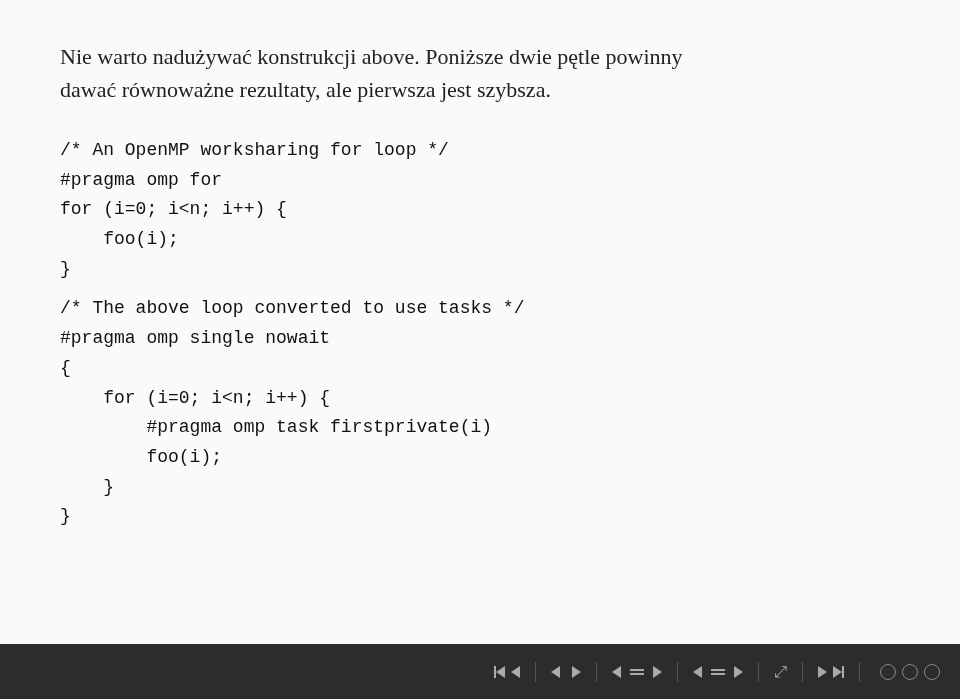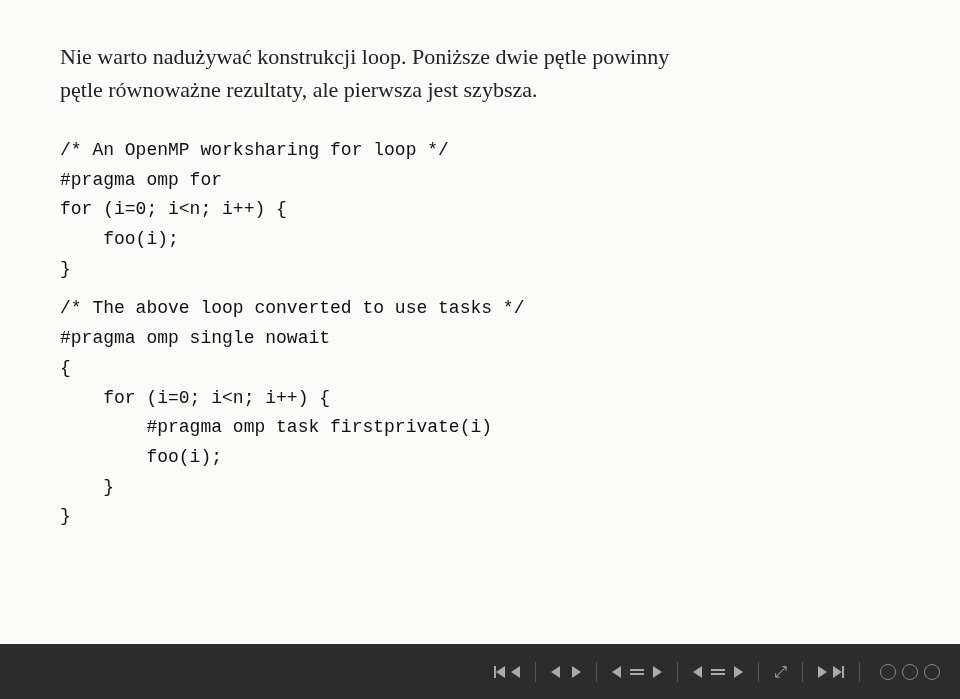--- a/index.html
+++ b/index.html
@@ -152,22 +152,22 @@
       display: flex;
       align-items: center;
     }
   </style>
 </head>
 <body>
 
 <div class="slide-container">
   <div class="content-area">
     <div class="intro-text">
-      <span>Nie warto nadużywać konstrukcji loop. Poniższe dwie pętle powinny</span><br>
-      <span>pętle równoważne rezultaty, ale pierwsza jest szybsza.</span>
+      <span>Nie warto nadużywać konstrukcji above. Poniższe dwie pętle powinny</span><br>
+      <span>dawać równoważne rezultaty, ale pierwsza jest szybsza.</span>
     </div>
 
     <div class="code-block">/* An OpenMP worksharing for loop */
 #pragma omp for
 for (i=0; i&lt;n; i++) {
     foo(i);
 }</div>
 
     <div class="code-block">/* The above loop converted to use tasks */
 #pragma omp single nowait

